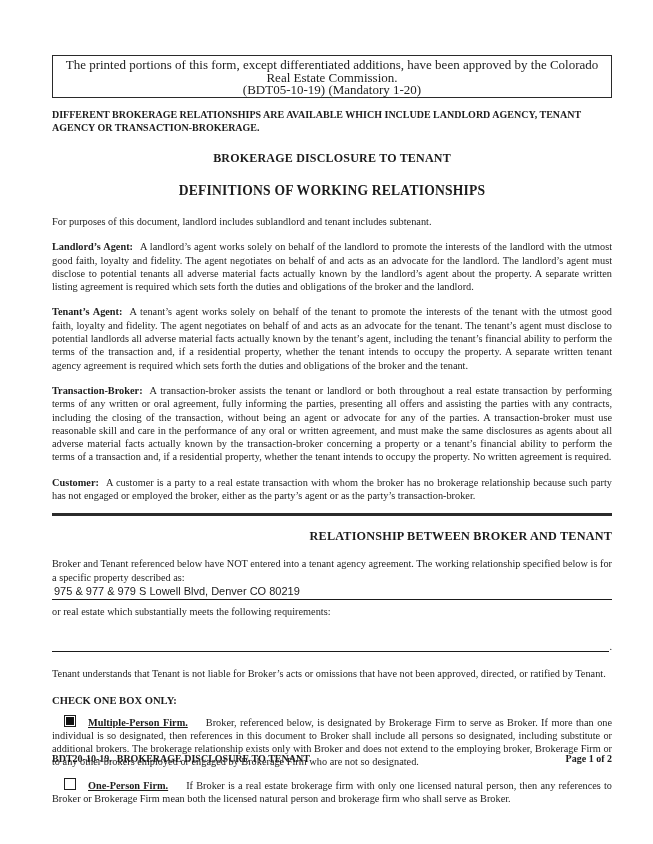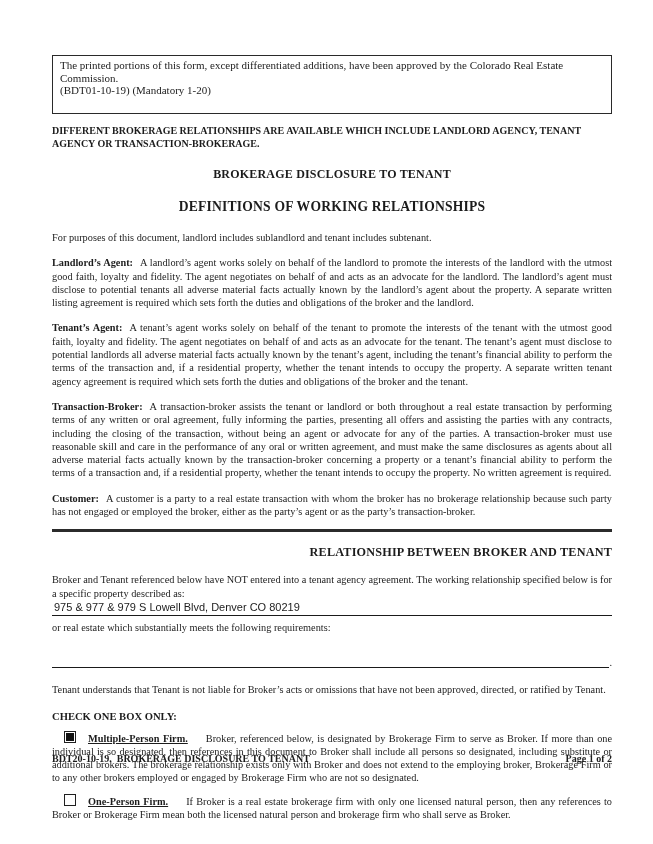--- a/index.html
+++ b/index.html
@@ -3,22 +3,22 @@
 <meta charset="utf-8">
 <style>
   html,body{margin:0;padding:0;}
   body{
     width:653px;height:844px;background:#ffffff;position:relative;
     font-family:"Liberation Serif", serif;color:#1c1c1c;
     -webkit-font-smoothing:antialiased;
   }
   .page{position:absolute;left:52px;top:55px;width:560px;}
   .approval-box{
-    border:1.4px solid #2a2a2a;padding:3px 7px 16px 7px;
-    font-size:11px;line-height:12.6px;
+    border:1.4px solid #2a2a2a;padding:3px 7px 0 7px;
+    font-size:13px;line-height:12.6px;text-align:center;
   }
   .notice{
     margin-top:10px;font-weight:bold;font-size:10px;line-height:13.6px;
   }
   .title-main{
     margin-top:16px;text-align:center;font-weight:bold;font-size:12px;letter-spacing:.2px;
   }
   .title-sub{
     margin-top:17px;text-align:center;font-weight:bold;font-size:13.6px;letter-spacing:.2px;
   }
@@ -57,21 +57,21 @@
     white-space:pre-wrap;
   }
 </style>
 </head>
 <body>
 
 <div class="page">
 
   <div class="approval-box">
     <div>The printed portions of this form, except differentiated additions, have been approved by the Colorado Real Estate Commission.</div>
-    <div>(BDT01-10-19) (Mandatory 1-20)</div>
+    <div>(BDT05-10-19) (Mandatory 1-20)</div>
   </div>
 
   <div class="notice">DIFFERENT BROKERAGE RELATIONSHIPS ARE AVAILABLE WHICH INCLUDE LANDLORD AGENCY, TENANT AGENCY OR TRANSACTION-BROKERAGE.</div>
 
   <div class="title-main">BROKERAGE DISCLOSURE TO TENANT</div>
   <div class="title-sub">DEFINITIONS OF WORKING RELATIONSHIPS</div>
 
   <div class="intro">For purposes of this document, landlord includes sublandlord and tenant includes subtenant.</div>
 
   <div class="para">

